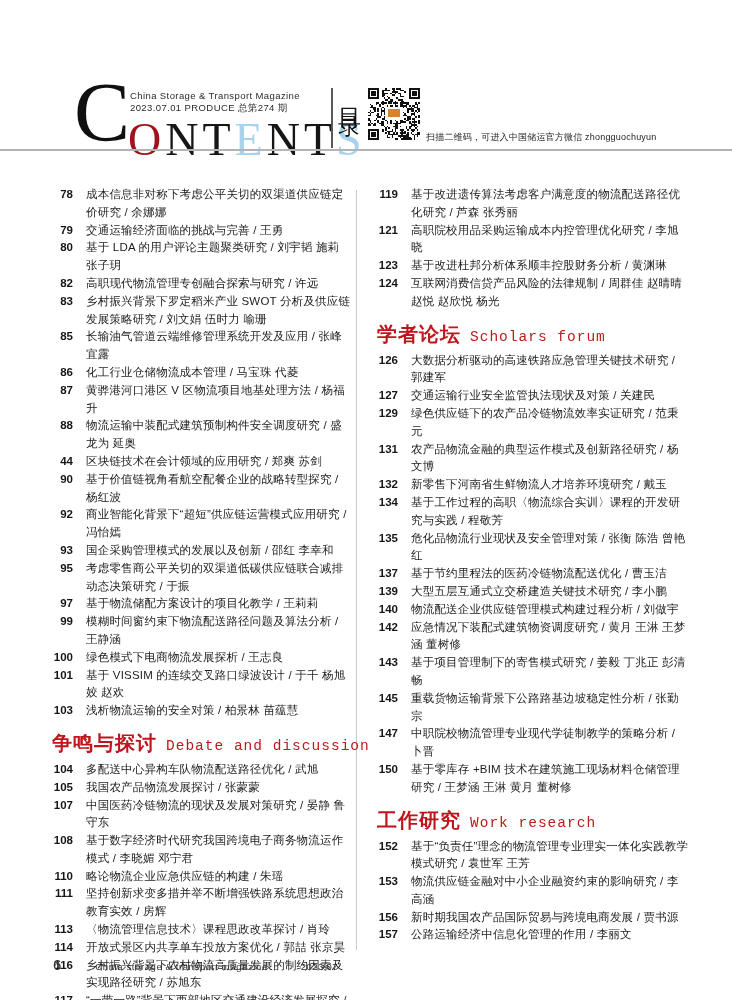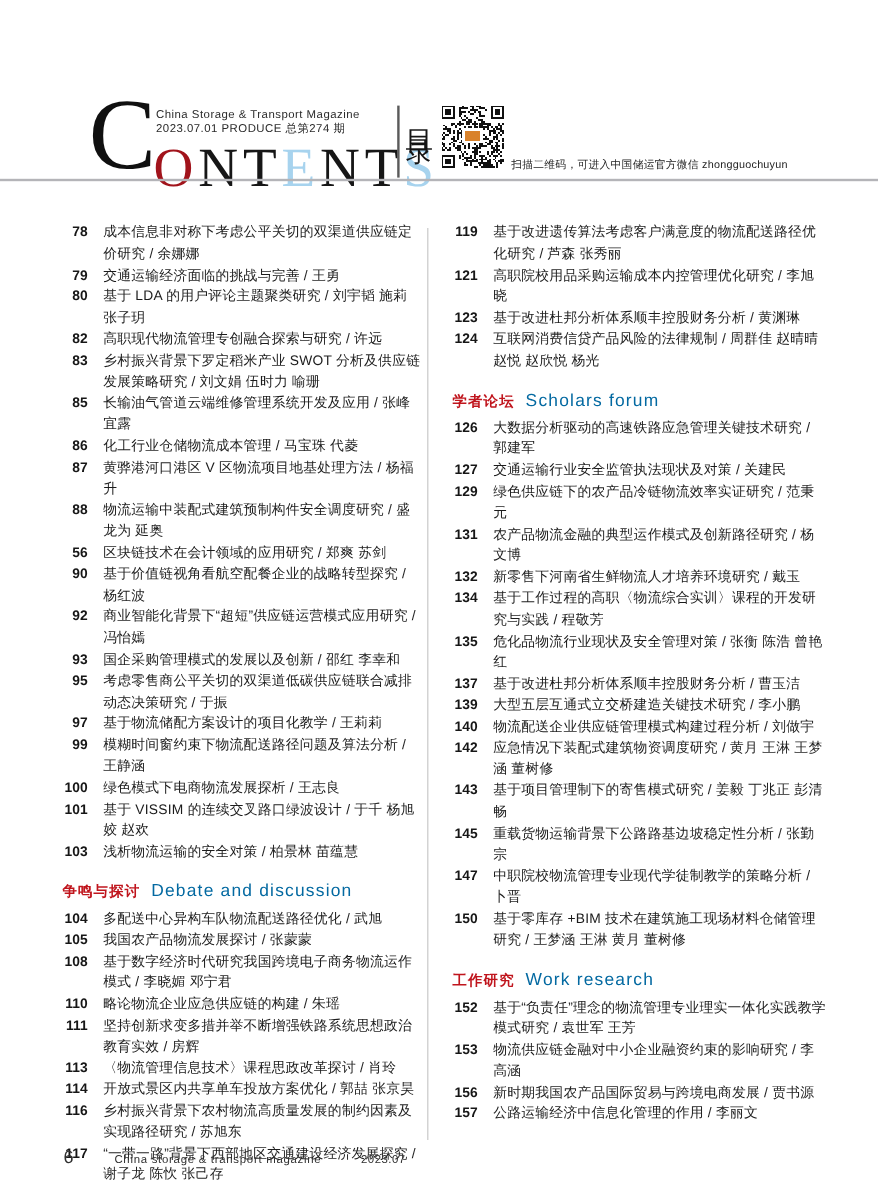--- a/index.html
+++ b/index.html
@@ -33,22 +33,22 @@
   .header-rule{position:absolute;left:0;top:149px;width:732px;height:2px;background:#b4b4b8;}
   
   .divider-v{position:absolute;left:356px;top:190px;width:1px;height:760px;background:#c9c9c9;}
   .col{position:absolute;top:186px;}
   .col-left{left:45px;width:306px;}
   .col-right{left:370px;width:320px;}
   .row{display:flex;align-items:flex-start;font-size:11.5px;line-height:17.8px;}
   .pg{flex:0 0 28px;text-align:right;font-weight:700;color:#161616;}
   .tt{flex:1;margin-left:13px;letter-spacing:.2px;color:#1c1c1c;}
   .sec{margin:13px 0 5px 0;padding-left:7px;line-height:20px;white-space:nowrap;}
-  .sec-zh{font-size:12px;font-weight:700;color:#c0151d;letter-spacing:1px;}
-  .sec-en{font-size:14.5px;color:#0369a1;font-family:Liberation Sans, sans-serif;margin-left:9px;letter-spacing:1px;}
+  .sec-zh{font-size:20px;font-weight:700;color:#c0151d;letter-spacing:1px;}
+  .sec-en{font-size:14.5px;color:#b91c1c;font-family:Liberation Mono, monospace;margin-left:9px;letter-spacing:1px;}
   
   .footer{position:absolute;left:45px;top:956px;display:flex;align-items:baseline;color:#2f2f2f;}
   .foot-pg{font-size:15px;font-weight:500;padding-left:8px;}
   .foot-name{margin-left:34px;font-size:9.5px;letter-spacing:.6px;}
   .foot-issue{margin-left:33px;font-size:9.5px;letter-spacing:.4px;}
 </style>
 </head>
 <body>
 
 <div class="big-c">C</div>
@@ -455,21 +455,21 @@
     </div>
     <div class="row">
       <span class="pg">87</span>
       <span class="tt">黄骅港河口港区 V 区物流项目地基处理方法 / 杨福升</span>
     </div>
     <div class="row">
       <span class="pg">88</span>
       <span class="tt">物流运输中装配式建筑预制构件安全调度研究 / 盛龙为 延奥</span>
     </div>
     <div class="row">
-      <span class="pg">56</span>
+      <span class="pg">44</span>
       <span class="tt">区块链技术在会计领域的应用研究 / 郑爽 苏剑</span>
     </div>
     <div class="row">
       <span class="pg">90</span>
       <span class="tt">基于价值链视角看航空配餐企业的战略转型探究 / 杨红波</span>
     </div>
     <div class="row">
       <span class="pg">92</span>
       <span class="tt">商业智能化背景下“超短”供应链运营模式应用研究 / 冯怡嫣</span>
     </div>
@@ -504,20 +504,24 @@
     <div class="sec"><span class="sec-zh">争鸣与探讨</span><span class="sec-en">Debate and discussion</span></div>
     <div class="row">
       <span class="pg">104</span>
       <span class="tt">多配送中心异构车队物流配送路径优化 / 武旭</span>
     </div>
     <div class="row">
       <span class="pg">105</span>
       <span class="tt">我国农产品物流发展探讨 / 张蒙蒙</span>
     </div>
     <div class="row">
+      <span class="pg">107</span>
+      <span class="tt">中国医药冷链物流的现状及发展对策研究 / 晏静 鲁守东</span>
+    </div>
+    <div class="row">
       <span class="pg">108</span>
       <span class="tt">基于数字经济时代研究我国跨境电子商务物流运作模式 / 李晓媚 邓宁君</span>
     </div>
     <div class="row">
       <span class="pg">110</span>
       <span class="tt">略论物流企业应急供应链的构建 / 朱瑶</span>
     </div>
     <div class="row">
       <span class="pg">111</span>
       <span class="tt">坚持创新求变多措并举不断增强铁路系统思想政治教育实效 / 房辉</span>
@@ -580,21 +584,21 @@
     <div class="row">
       <span class="pg">134</span>
       <span class="tt">基于工作过程的高职〈物流综合实训〉课程的开发研究与实践 / 程敬芳</span>
     </div>
     <div class="row">
       <span class="pg">135</span>
       <span class="tt">危化品物流行业现状及安全管理对策 / 张衡 陈浩 曾艳红</span>
     </div>
     <div class="row">
       <span class="pg">137</span>
-      <span class="tt">基于改进杜邦分析体系顺丰控股财务分析 / 曹玉洁</span>
+      <span class="tt">基于节约里程法的医药冷链物流配送优化 / 曹玉洁</span>
     </div>
     <div class="row">
       <span class="pg">139</span>
       <span class="tt">大型五层互通式立交桥建造关键技术研究 / 李小鹏</span>
     </div>
     <div class="row">
       <span class="pg">140</span>
       <span class="tt">物流配送企业供应链管理模式构建过程分析 / 刘做宇</span>
     </div>
     <div class="row">

